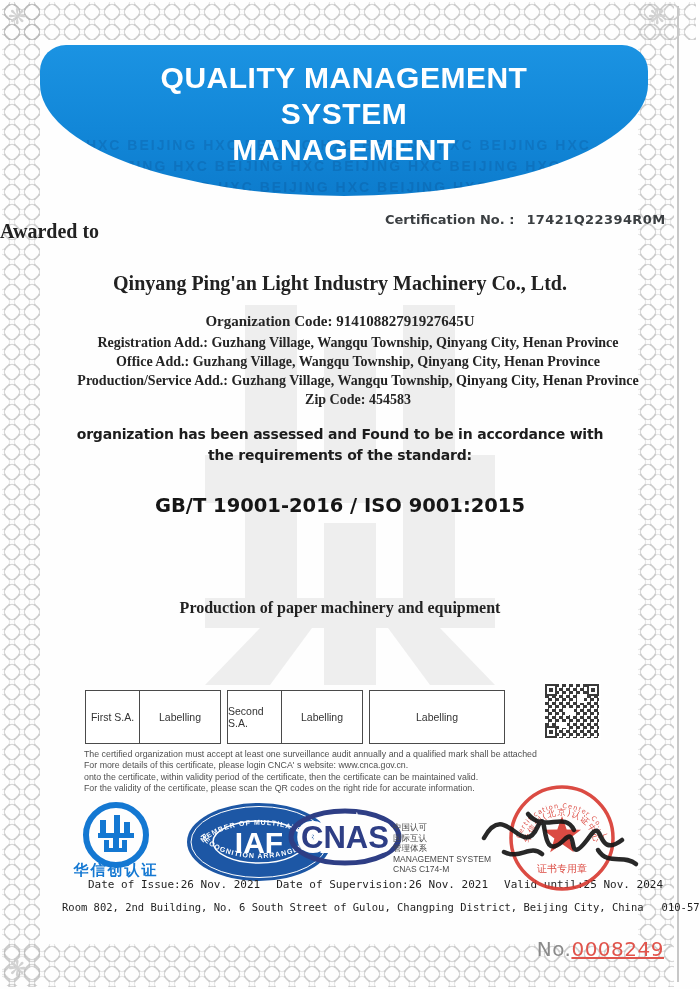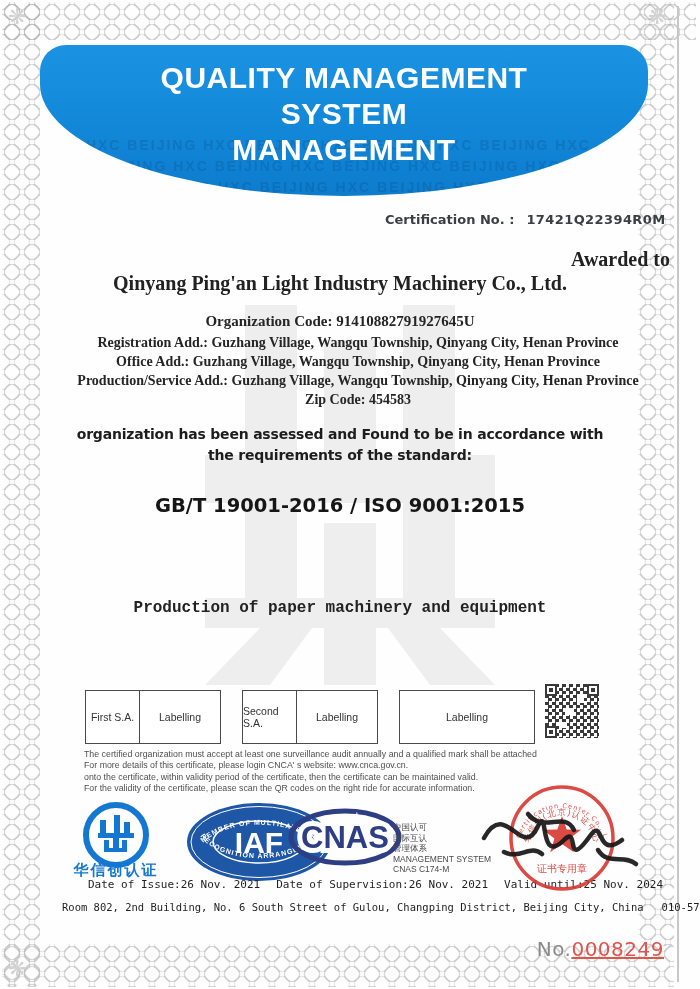--- a/index.html
+++ b/index.html
@@ -30,39 +30,39 @@
   .banner-wm.r2{top:113px;left:-60px;}
   .banner-wm.r3{top:134px;left:-15px;}
 
   
   .watermark{position:absolute;left:150px;top:305px;z-index:1;opacity:.09;}
 
   
   .cert-no{position:absolute;left:385px;top:212px;z-index:2;font-family:"DejaVu Sans",sans-serif;
     font-weight:bold;font-size:13px;color:#3b3f42;}
   .cert-no .num{margin-left:12px;letter-spacing:.4px;}
-  .awarded{position:absolute;left:0;right:30px;top:248px;text-align:right;z-index:2;
+  .awarded{position:absolute;left:0;right:30px;top:220px;text-align:left;z-index:2;
     font-family:"Liberation Serif",serif;font-weight:bold;font-size:20px;color:#222;}
   .company{position:absolute;left:0;right:20px;top:272px;text-align:center;z-index:2;
     font-family:"Liberation Serif",serif;font-weight:bold;font-size:20px;color:#222;}
   .orgcode{position:absolute;left:0;right:20px;top:313px;text-align:center;z-index:2;
     font-family:"Liberation Serif",serif;font-weight:bold;font-size:15px;color:#252525;}
   .addresses{position:absolute;left:0;right:20px;top:333px;text-align:center;z-index:2;
     font-family:"Liberation Serif",serif;font-weight:bold;font-size:14px;line-height:19px;color:#252525;padding-left:36px;}
   .statement{position:absolute;left:0;right:20px;top:424px;text-align:center;z-index:2;
     font-family:"DejaVu Sans",sans-serif;font-weight:bold;font-size:14px;line-height:20.5px;color:#1d1d1d;letter-spacing:-.2px;}
   .standard{position:absolute;left:0;right:20px;top:494px;text-align:center;z-index:2;
     font-family:"DejaVu Sans",sans-serif;font-weight:bold;font-size:19.5px;color:#161616;}
   .scope-head{position:absolute;left:0;right:20px;top:539px;text-align:center;z-index:2;
     font-family:"Liberation Serif",serif;font-weight:bold;font-size:15px;color:#252525;}
   .scope-val{position:absolute;left:0;right:20px;top:599px;text-align:center;z-index:2;
-    font-family:Liberation Mono, monospace;font-weight:bold;font-size:16px;color:#222;}
-
-  
-  .audit{position:absolute;left:85px;top:690px;display:flex;gap:21px;z-index:2;}
+    font-family:Liberation Serif, serif;font-weight:bold;font-size:16px;color:#222;}
+
+  
+  .audit{position:absolute;left:85px;top:690px;display:flex;gap:6px;z-index:2;}
   .audit .box{width:134px;height:52px;border:1px solid #4a4a4a;display:flex;background:rgba(255,255,255,.6);}
   .audit .c1{width:53px;border-right:1px solid #4a4a4a;display:flex;align-items:center;justify-content:center;}
   .audit .c2{flex:1;display:flex;align-items:center;justify-content:center;}
   .audit span{font-size:10.5px;color:#333;}
 
   
   .qr{position:absolute;left:543px;top:682px;width:58px;height:58px;background:#fff;z-index:2;}
   .qr .mods{position:absolute;inset:2px;
     background:conic-gradient(#3a3a3a 0 25%, #fff 0 50%, #3a3a3a 0 75%, #fff 0) 0 0/7px 7px;}
   .qr .gap{position:absolute;background:#fff;}

